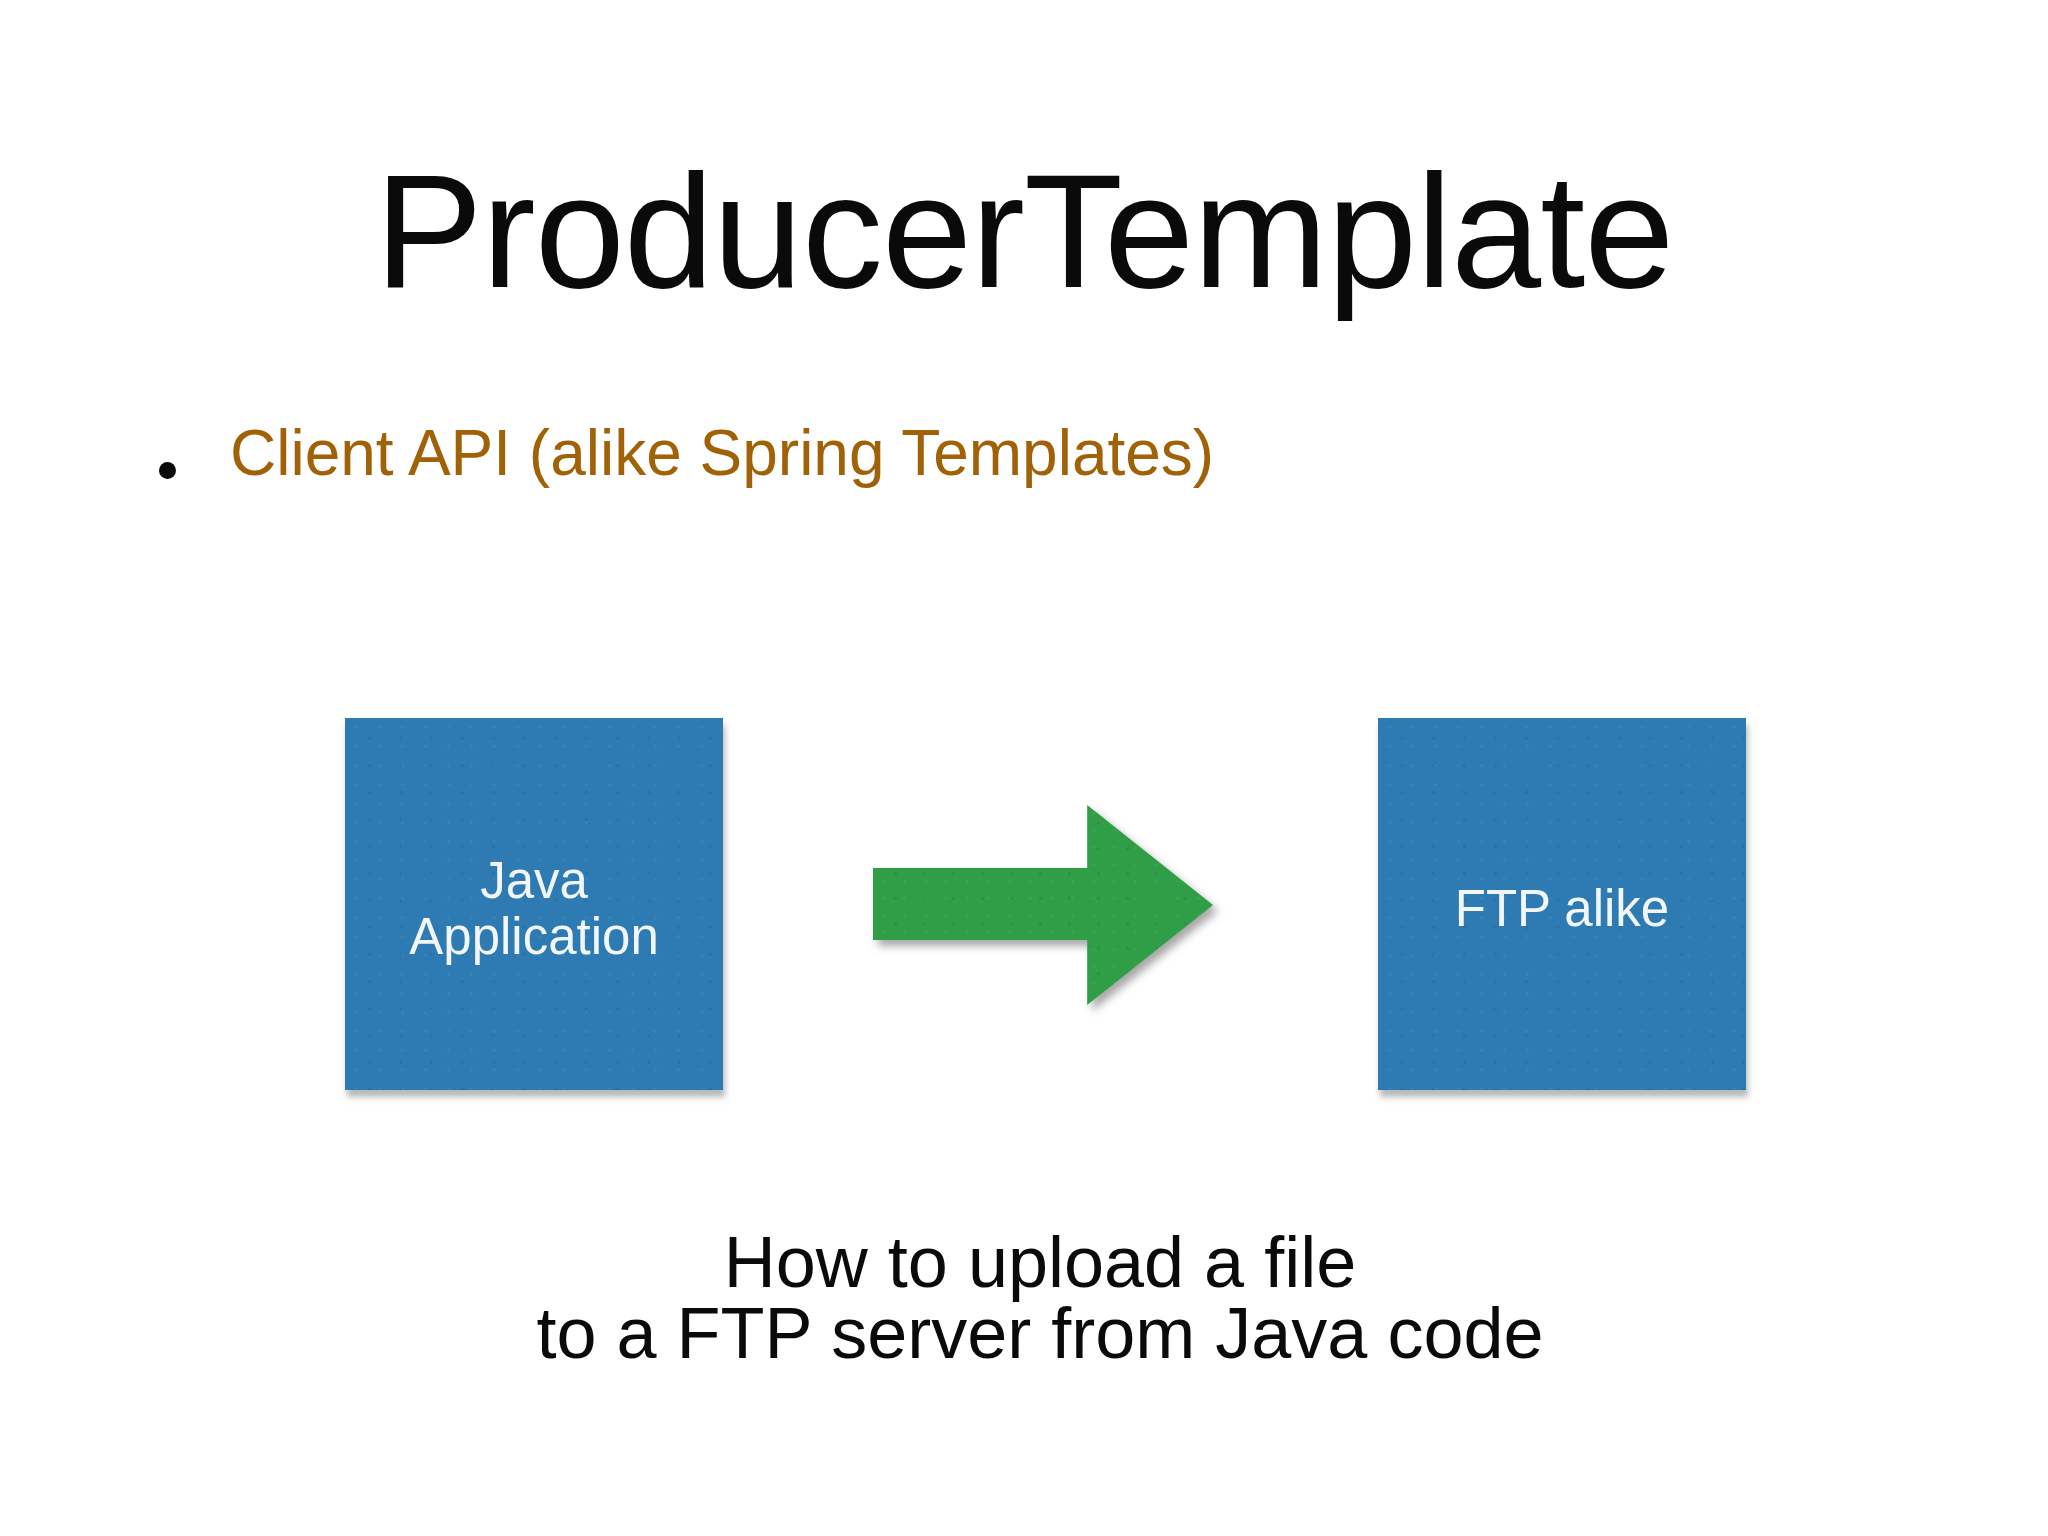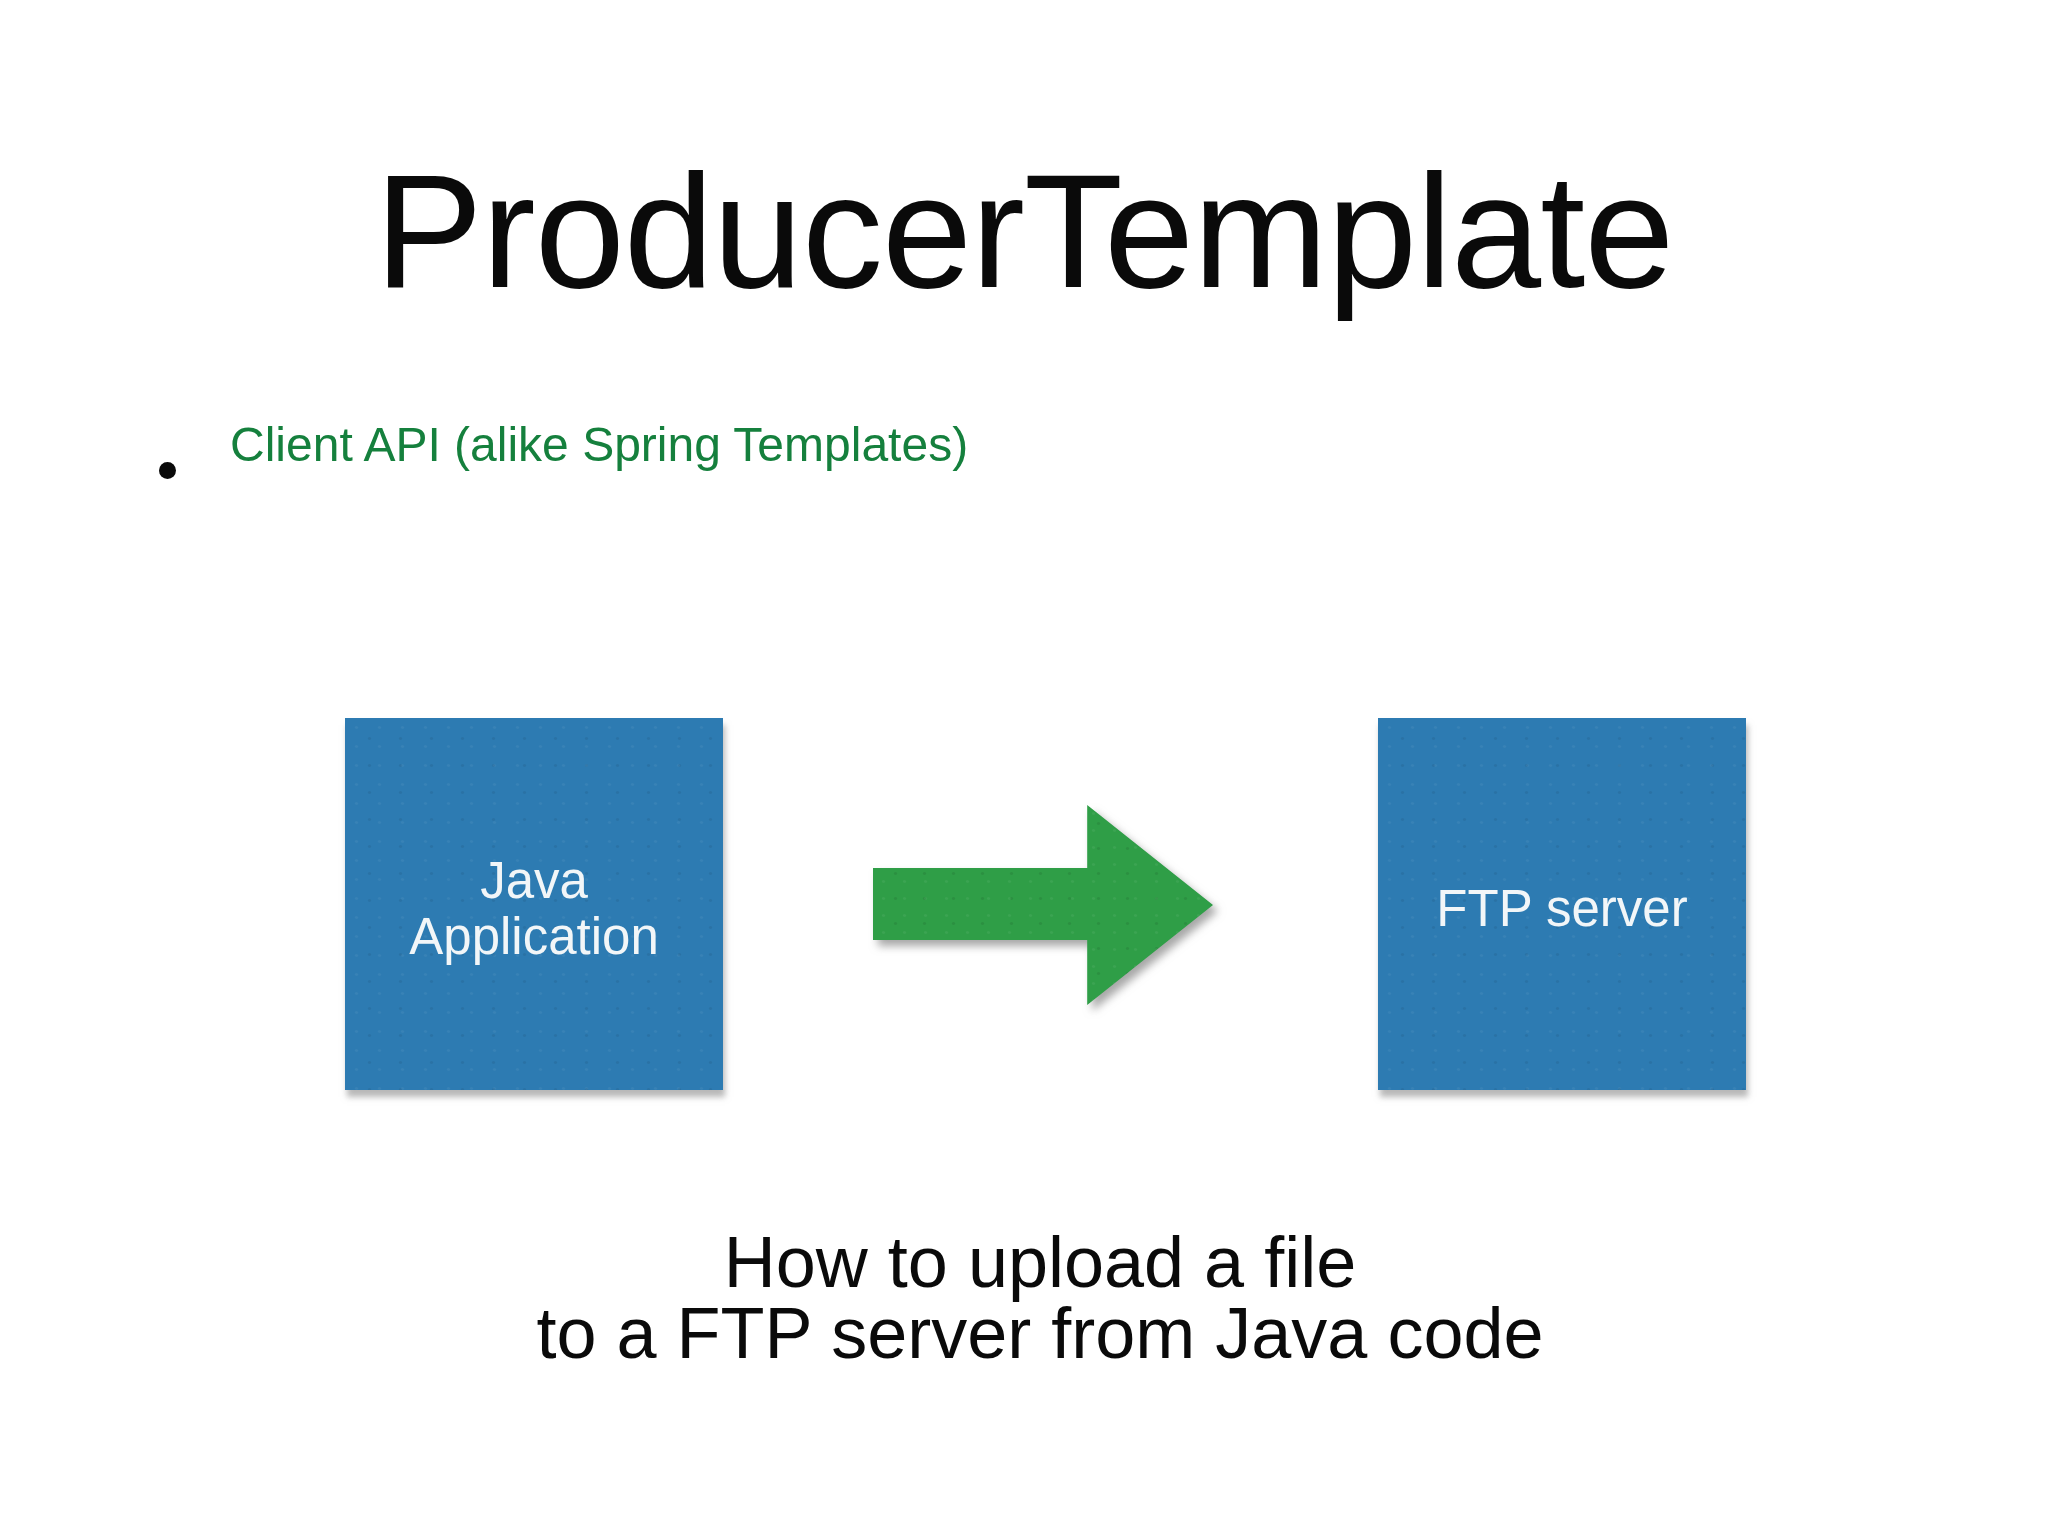--- a/index.html
+++ b/index.html
@@ -40,23 +40,23 @@
   .bullet-dot {
     width: 17px;
     height: 17px;
     border-radius: 50%;
     background: #0a0a0a;
     margin-top: 41px;
     margin-right: 54px;
     flex: 0 0 auto;
   }
   .bullet-text {
-    font-size: 48px;
+    font-size: 64px;
     line-height: 1;
-    color: #15803d;
+    color: #a16207;
     white-space: nowrap;
   }
   .diagram {
     position: absolute;
     left: 0;
     top: 0;
     width: 2048px;
     height: 1536px;
   }
   .box {
@@ -132,21 +132,21 @@
     <div class="box box-java">
       <div class="box-label">Java
 Application</div>
     </div>
 
     <div class="arrow-wrap">
       <div class="arrow-shape"></div>
     </div>
 
     <div class="box box-ftp">
-      <div class="box-label">FTP server</div>
+      <div class="box-label">FTP alike</div>
     </div>
 
   </div>
 
   <div class="caption">How to upload a file
 to a FTP server from Java code</div>
 
 </div>
 
 </body></html>

